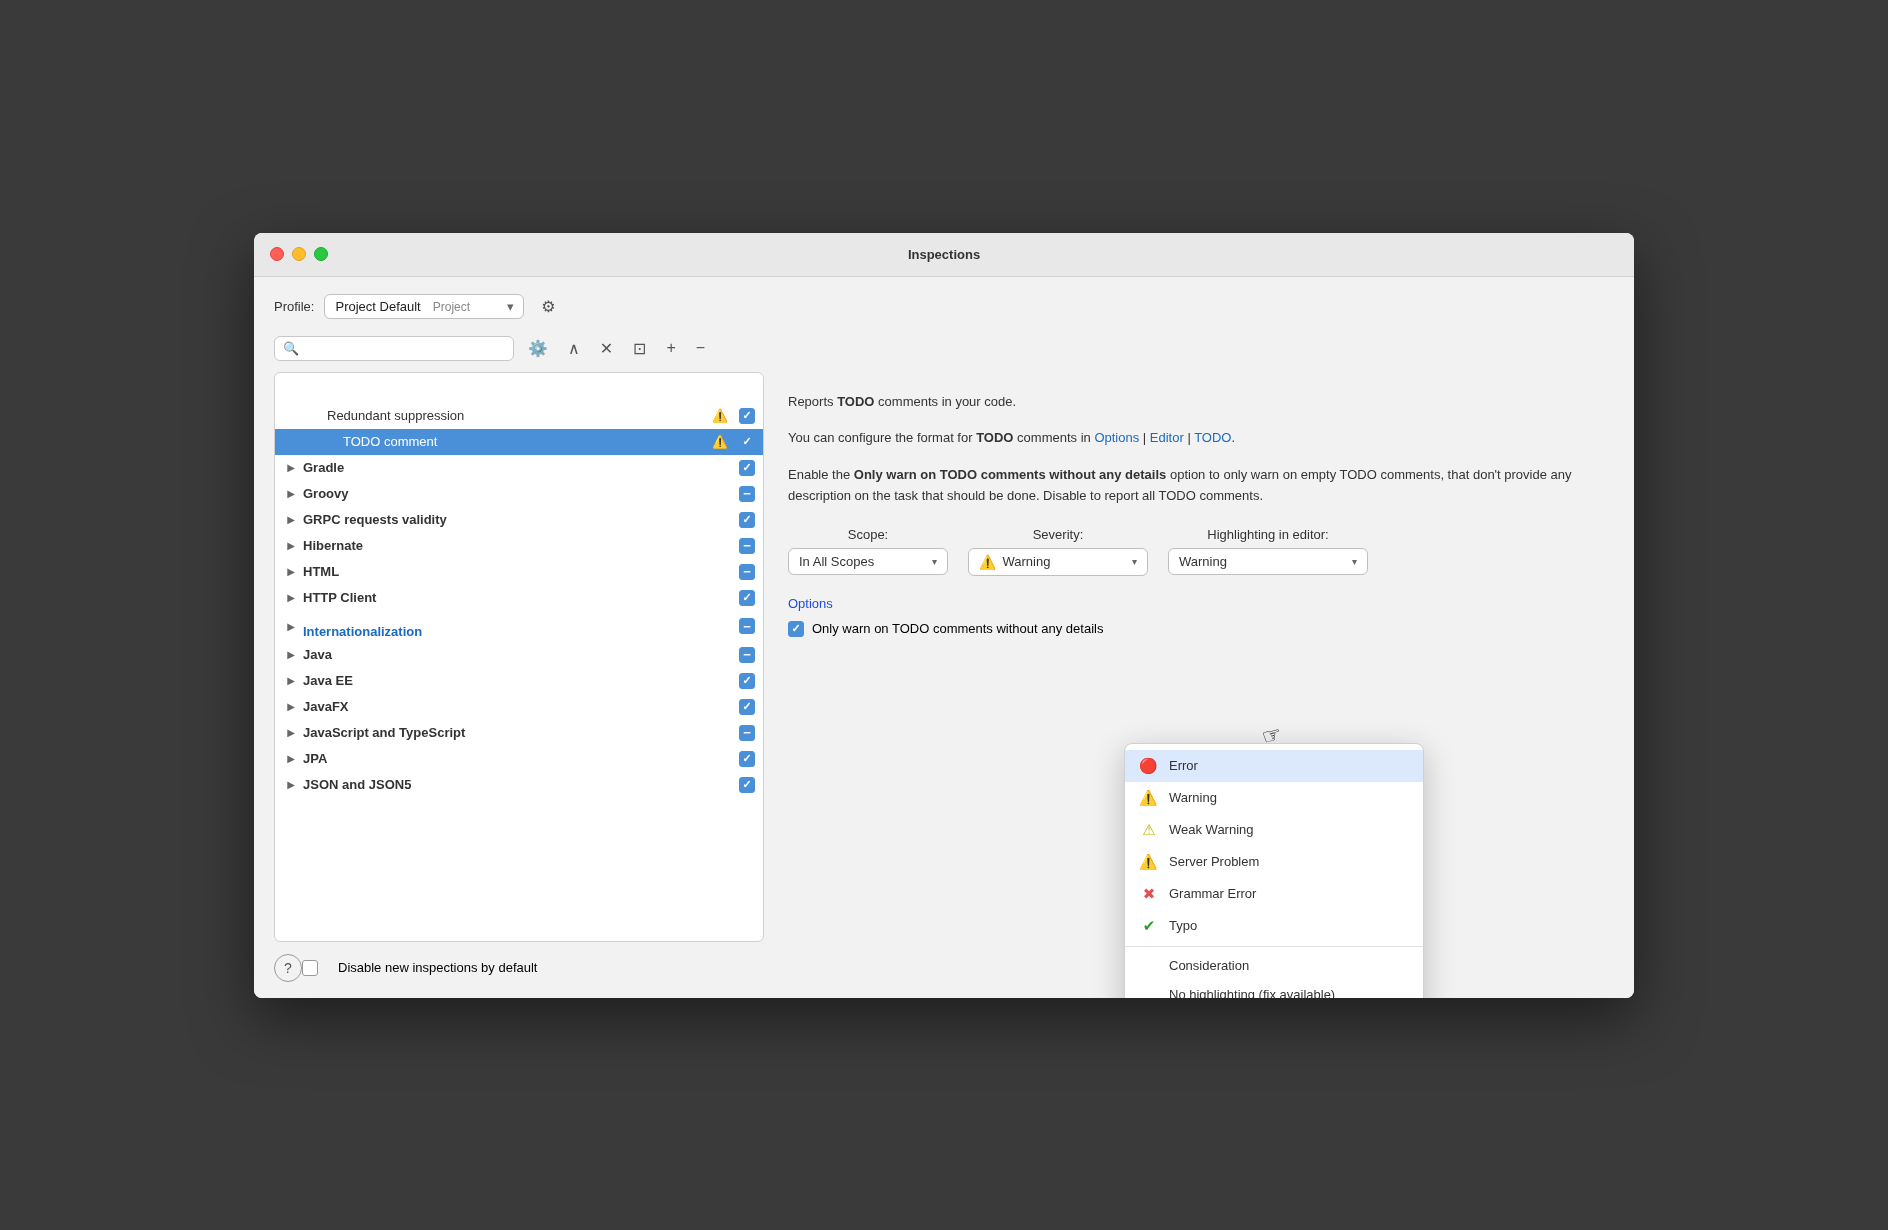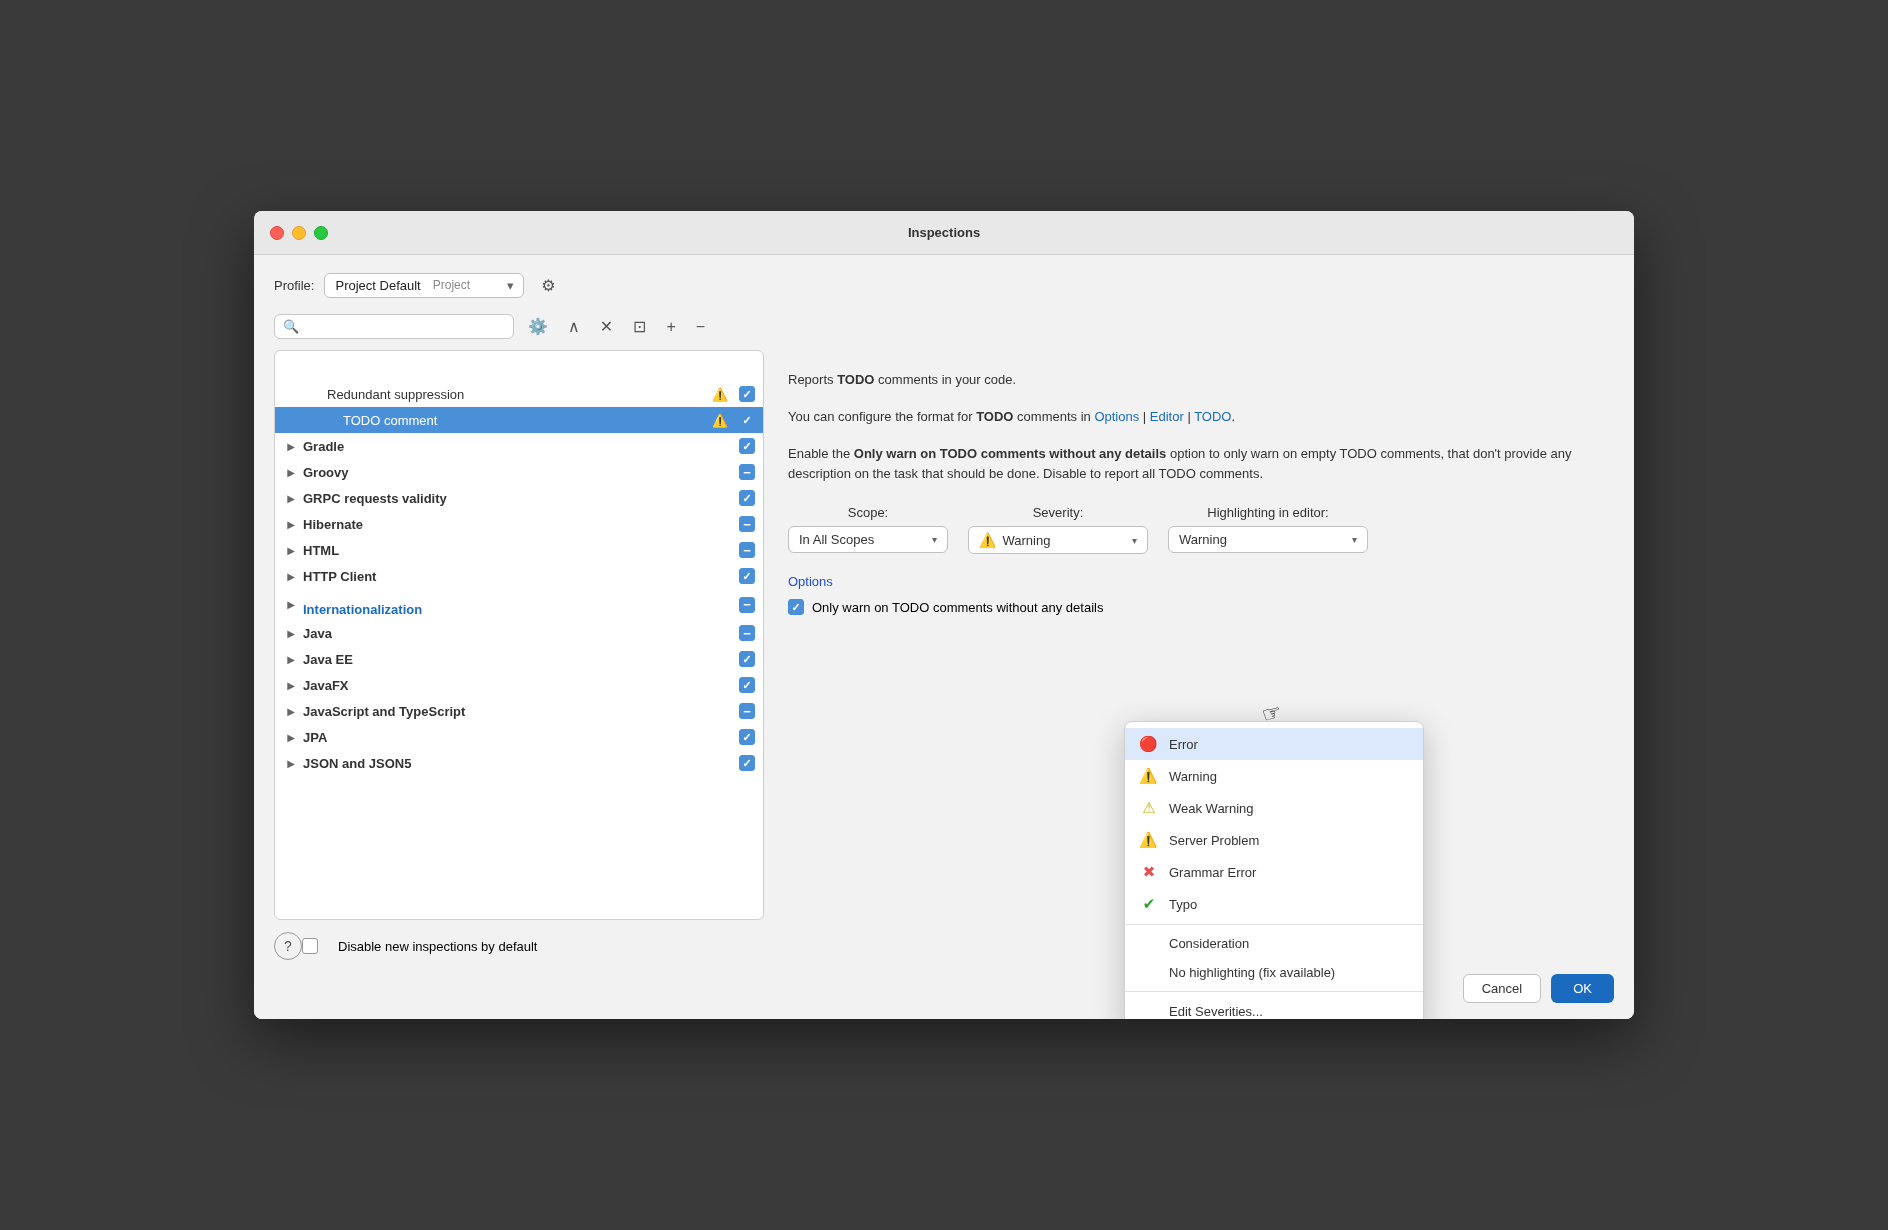--- a/index.html
+++ b/index.html
@@ -634,24 +634,20 @@
       <button class="help-btn">
         <span>?</span>
       </button>
       <div class="disable-checkbox-row">
         <div class="plain-checkbox"></div>
         <span>Disable new inspections by default</span>
       </div>
       <div style="flex:1"></div>
     </div>
 
-    <div class="dialog-buttons">
-      <button class="btn-cancel">Cancel</button>
-      <button class="btn-ok">OK</button>
-    </div>
   </div>
 
   <div class="dropdown-menu">
 
     <div class="menu-item highlighted">
       <span class="menu-icon">🔴</span>
       <span>Error</span>
     </div>
 
     <div class="menu-item">

